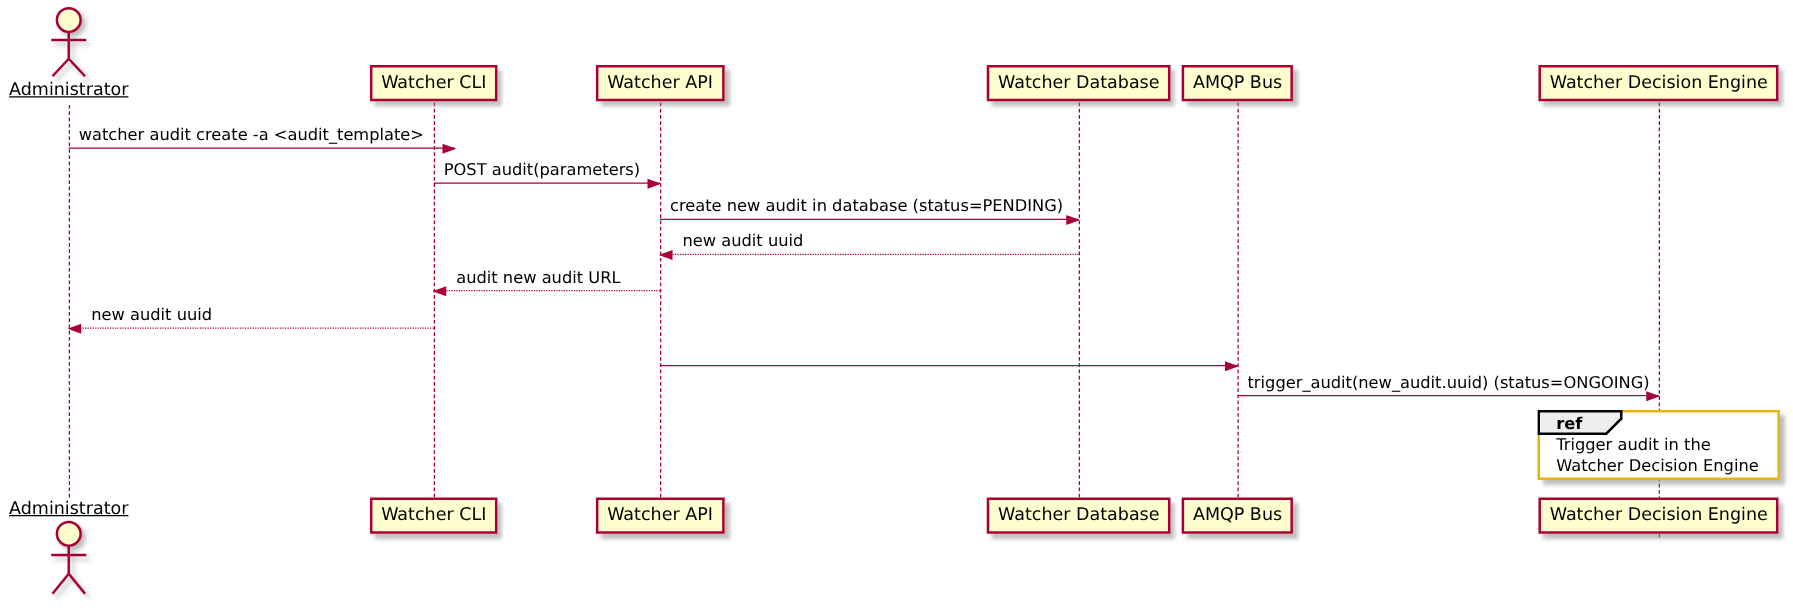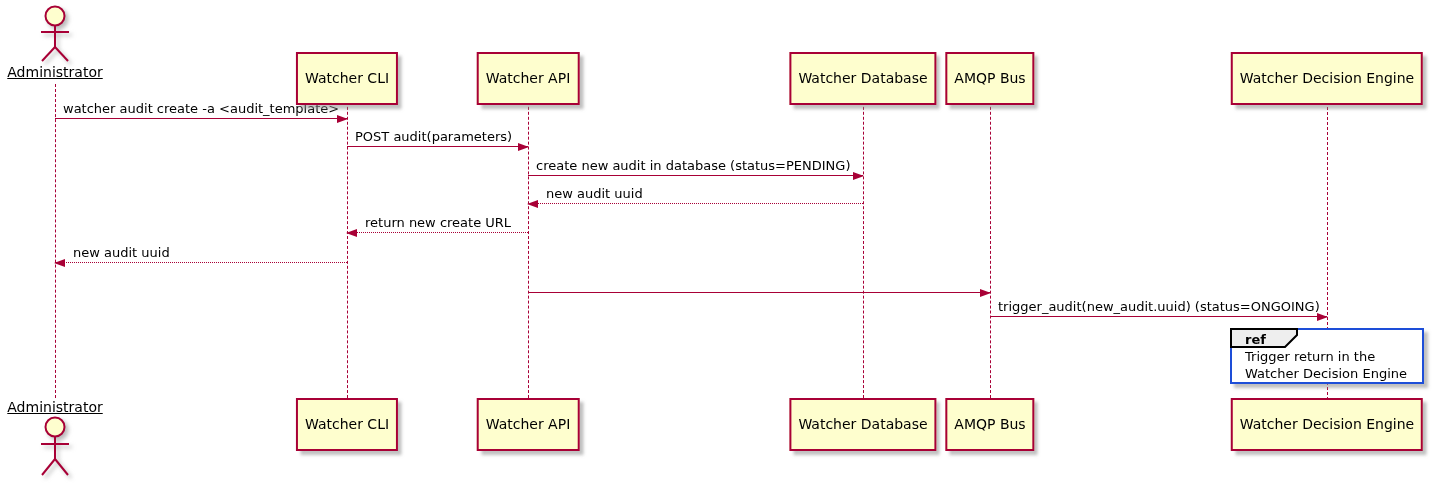--- a/index.html
+++ b/index.html
@@ -9,21 +9,21 @@
     overflow:hidden;
   }
   
   .lifeline {
     position:absolute; width:0; border-left:1px dashed #A80036;
   }
   
   .pbox {
     position:absolute; transform:translateX(-50%);
     background:#FEFECE; border:2px solid #A80036;
-    padding:16px 7px; font-size:14px; line-height:17px; white-space:nowrap;
+    padding:4px 7px; font-size:14px; line-height:17px; white-space:nowrap;
     box-shadow:4px 4px 3px rgba(140,140,140,0.55);
   }
   
   .actor-label {
     position:absolute; transform:translateX(-50%);
     font-size:14px; line-height:16px; white-space:nowrap;text-decoration:underline;
   }
   .actor-svg { position:absolute; filter:drop-shadow(3px 3px 2px rgba(140,140,140,0.6)); }
   
   .msg { position:absolute; height:18px; }
@@ -41,59 +41,59 @@
     border-left:11px solid #A80036;
   }
   .arrow-l {
     position:absolute; left:-1px; bottom:-5px; width:0; height:0;
     border-top:4px solid transparent; border-bottom:4px solid transparent;
     border-right:11px solid #A80036;
   }
   
   .ref-box {
     position:absolute; left:1230px; top:328px; width:190px; height:52px;
-    background:#ffffff; border:2px solid #1d4ed8;
+    background:#ffffff; border:2px solid #eab308;
     box-shadow:4px 4px 3px rgba(140,140,140,0.55);
   }
   .ref-tab { position:absolute; left:-2px; top:-2px; }
   .ref-tab-label {
     position:absolute; left:13px; top:0px; font-size:13px; line-height:19px; font-weight:bold;
   }
   .ref-body { position:absolute; left:13px; top:18px; font-size:13px; line-height:17px; white-space:nowrap; }
 </style>
 </head>
 <body>
 
 <div class="stage">
 
   <div class="lifeline" style="left:55px;  top:84px; height:314px;"></div>
   <div class="lifeline" style="left:347px; top:82px; height:316px;"></div>
   <div class="lifeline" style="left:528px; top:82px; height:316px;"></div>
   <div class="lifeline" style="left:863px; top:82px; height:316px;"></div>
   <div class="lifeline" style="left:990px; top:82px; height:316px;"></div>
   <div class="lifeline" style="left:1327px; top:82px; height:348px;"></div>
 
-  <div class="msg solid right" style="left:55px; top:100px; width:292px;">
+  <div class="msg solid right" style="left:55px; top:100px; width:292px;padding-left:17px;">
     <span class="msg-label">watcher audit create -a &lt;audit_template&gt;</span>
     <span class="arrow-r"></span>
   </div>
   <div class="msg solid right" style="left:347px; top:128px; width:181px;">
     <span class="msg-label">POST audit(parameters)</span>
     <span class="arrow-r"></span>
   </div>
   <div class="msg solid right" style="left:528px; top:157px; width:335px;">
     <span class="msg-label">create new audit in database (status=PENDING)</span>
     <span class="arrow-r"></span>
   </div>
   <div class="msg dotted left" style="left:528px; top:185px; width:335px;">
     <span class="msg-label">new audit uuid</span>
     <span class="arrow-l"></span>
   </div>
   <div class="msg dotted left" style="left:347px; top:214px; width:181px;">
-    <span class="msg-label">return new create URL</span>
+    <span class="msg-label">audit new audit URL</span>
     <span class="arrow-l"></span>
   </div>
   <div class="msg dotted left" style="left:55px; top:244px; width:292px;">
     <span class="msg-label">new audit uuid</span>
     <span class="arrow-l"></span>
   </div>
   <div class="msg solid right" style="left:528px; top:274px; width:462px;">
     <span class="arrow-r"></span>
   </div>
   <div class="msg solid right" style="left:990px; top:298px; width:337px;">
@@ -130,18 +130,18 @@
     <line x1="25" y1="46" x2="12" y2="62" stroke="#A80036" stroke-width="2"></line>
     <line x1="25" y1="46" x2="38" y2="62" stroke="#A80036" stroke-width="2"></line>
   </svg>
 
   <div class="ref-box">
     <svg class="ref-tab" width="74" height="21" viewBox="0 0 74 21">
       <path d="M1,1 H67 V7 L55,19 H1 Z" fill="#EEEEEE" stroke="#000000" stroke-width="2"></path>
     </svg>
     <span class="ref-tab-label">ref</span>
     <div class="ref-body">
-      <div>Trigger return in the</div>
+      <div>Trigger audit in the</div>
       <div>Watcher Decision Engine</div>
     </div>
   </div>
 
 </div>
 
 </body></html>

